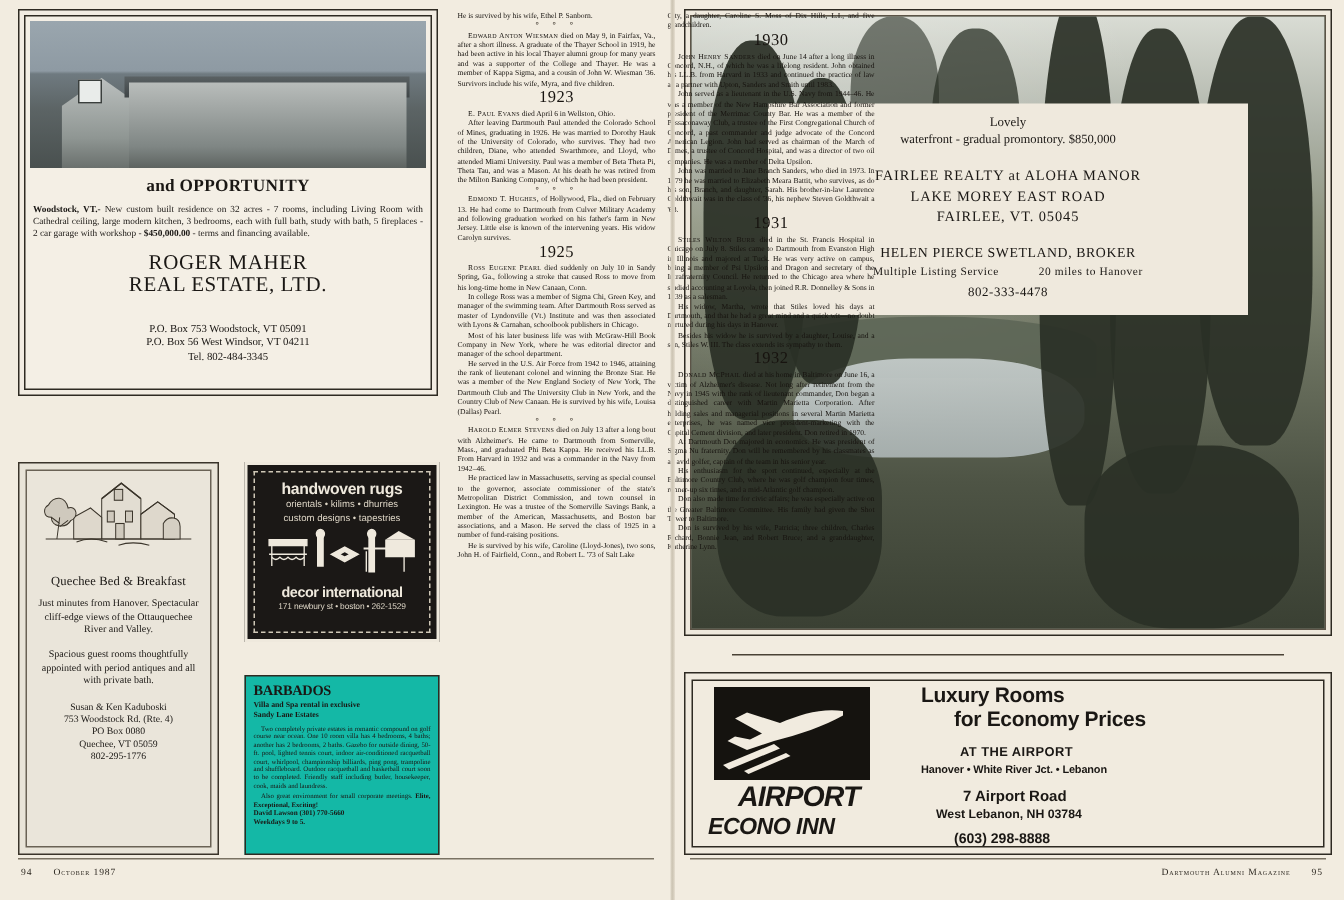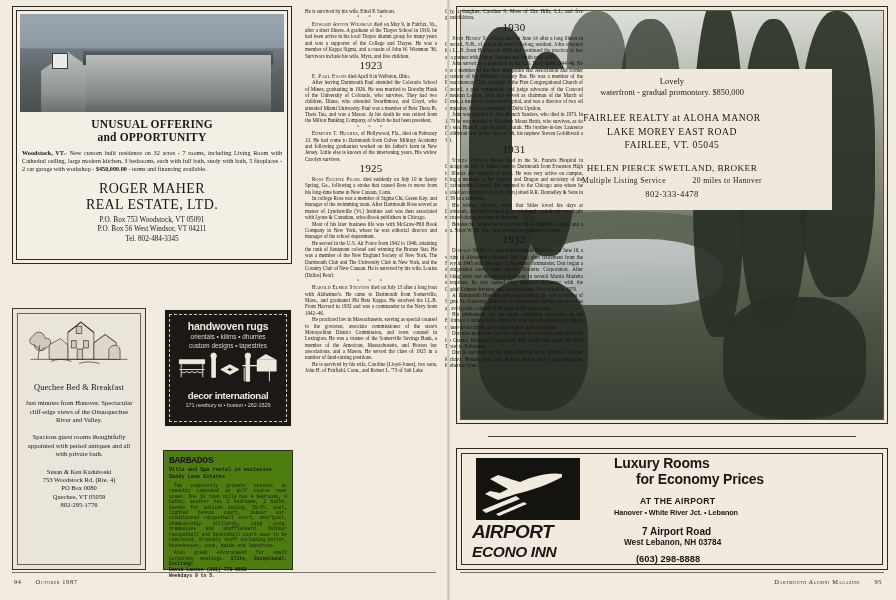--- a/index.html
+++ b/index.html
@@ -64,21 +64,21 @@
     content:""; position:absolute; left:25%; bottom:0; width:70%; height:58%;
     background:linear-gradient(180deg,#b9bdbb,#7f8684 75%,#5d6360);
   }
   .ph-roof{position:absolute;left:24%;bottom:48%;width:72%;height:14%;
     background:linear-gradient(180deg,#5a6163,#3f4547);}
   .ph-win{position:absolute;background:#e9ecea;border:.5px solid #3a3f3d;}
   .ad-h1 { text-align:center; font-weight:bold; font-size:11.5px; line-height:1.14; margin-top:6px; letter-spacing:.2px; }
   .ad-body { font-size:6.2px; line-height:1.30; text-align:justify; margin-top:5px; padding:0 2px; }
   .ad-body b { font-weight:bold; }
   .ad-name { text-align:center; font-size:14px; line-height:1.08; margin-top:8px; letter-spacing:.4px; }
-  .ad-addr { text-align:center; font-size:7.2px; line-height:1.34; margin-top:4px; }
+  .ad-addr { text-align:center; font-size:7.2px; line-height:1.34; margin-top:16px; }
   .ad-tel  { text-align:center; font-size:7.2px; font-weight:normal; margin-top:0; }
 
   
   #ad-quechee {
     left:12px; top:308px; width:134px; height:262px;
     background:#e9e4d8; border:1px solid #3a342a; padding:4px;
   }
   #ad-quechee .qinner{ border:1px solid #6a6255; height:100%; padding:4px 5px; background:#eae5da;}
   .q-art{ height:62px; position:relative; overflow:hidden; }
   .q-art svg{ position:absolute; inset:0; }
@@ -103,22 +103,22 @@
           line-height:1.25; margin-top:1px; color:#ded6c6;}
   .d-art{ height:37px; position:relative; margin-top:2px;}
   .d-logo{ text-align:center; font-family:"Liberation Sans",sans-serif; font-weight:bold;
            font-size:9.6px; letter-spacing:-.3px; margin-top:1px;}
   .d-addr{ text-align:center; font-family:"Liberation Sans",sans-serif; font-size:5.6px;
            letter-spacing:-.1px; margin-top:1px; color:#ded6c6;}
 
   
   #ad-barbados{
     left:163px; top:450px; width:130px; height:120px;
-    background:#4d7c0f; border:1px solid #2e2a22; padding:4px 5px;
-    font-family:Liberation Mono, monospace;
+    background:#14b8a6; border:1px solid #2e2a22; padding:4px 5px;
+    font-family:Liberation Serif, serif;
   }
   .b-h{ font-weight:bold; font-size:9.6px; letter-spacing:-.2px; }
   .b-s{ font-weight:bold; font-size:5.2px; line-height:1.22; margin-top:1px; }
   .b-p{ font-size:4.55px; line-height:1.2; text-align:justify; margin-top:2px; text-indent:5px;}
   .b-p b{ font-weight:bold; }
   .b-last{ font-weight:bold; font-size:4.8px; margin-top:1px; }
 
   
   #ad-morey{
     left:8px; top:6px; width:432px; height:418px;
@@ -155,21 +155,21 @@
 
   
   #ad-airport{
     left:8px; top:448px; width:432px; height:122px;
     border:1px solid #2e2a22; padding:4px; background:#f1ebdf;
     font-family:"Liberation Sans",sans-serif;
   }
   #ad-airport .ainner{ border:1px solid #2e2a22; height:100%; display:flex; align-items:center; padding:5px 10px;}
   .plane-block{ width:128px; flex:0 0 128px; }
   .plane-box{ width:104px; height:62px; background:#15130f; position:relative; overflow:hidden; margin-left:4px;}
-  .a-logo1{ font-weight:bold; font-size:19px; letter-spacing:-.6px; font-style:italic; margin-top:1px;}
+  .a-logo1{ font-weight:bold; font-size:19px; letter-spacing:-.6px; font-style:italic; margin-top:1px;margin-left:20px;}
   .a-logo2{ font-weight:bold; font-size:15.5px; letter-spacing:-.4px; font-style:italic;}
   .a-right{ flex:1; padding-left:14px; }
   .a-h1{ font-size:14px; font-weight:bold; letter-spacing:-.2px; }
   .a-h2{ font-size:14px; font-weight:bold; letter-spacing:-.2px; padding-left:22px; }
   .a-at{ font-size:8.6px; font-weight:bold; margin-top:9px; padding-left:26px; letter-spacing:.3px;}
   .a-towns{ font-size:7.3px; font-weight:bold; margin-top:2px; letter-spacing:-.1px; }
   .a-ad1{ font-size:10px; font-weight:bold; margin-top:9px; padding-left:28px;}
   .a-ad2{ font-size:8.2px; font-weight:bold; margin-top:1px; padding-left:10px;}
   .a-tel{ font-size:9.4px; font-weight:bold; margin-top:6px; padding-left:22px;}
 
@@ -193,21 +193,20 @@
       <div class="inner">
         <div class="photo-house">
           <div class="ph-roof"></div>
           <span class="ph-win" style="left:12%;bottom:44%;width:6%;height:16%;"></span>
           <span class="ph-win" style="left:34%;bottom:30%;width:5%;height:13%;"></span>
           <span class="ph-win" style="left:45%;bottom:30%;width:5%;height:13%;"></span>
           <span class="ph-win" style="left:63%;bottom:26%;width:7%;height:11%;"></span>
           <span class="ph-win" style="left:80%;bottom:26%;width:6%;height:11%;"></span>
         </div>
         <div class="ad-h1">
-          <div>UNUSUAL OFFERING</div>
           <div>and OPPORTUNITY</div>
         </div>
         <div class="ad-body"><b>Woodstock, VT.-</b><span> New custom built residence on 32 acres - 7 rooms, including Living Room with Cathedral ceiling, large modern kitchen, 3 bedrooms, each with full bath, study with bath, 5 fireplaces - 2 car garage with workshop - </span><b>$450,000.00</b><span> - terms and financing available.</span></div>
         <div class="ad-name">
           <div>ROGER MAHER</div>
           <div>REAL ESTATE, LTD.</div>
         </div>
         <div class="ad-addr">
           <div>P.O. Box 753 Woodstock, VT 05091</div>
           <div>P.O. Box 56  West Windsor, VT  04211</div>

